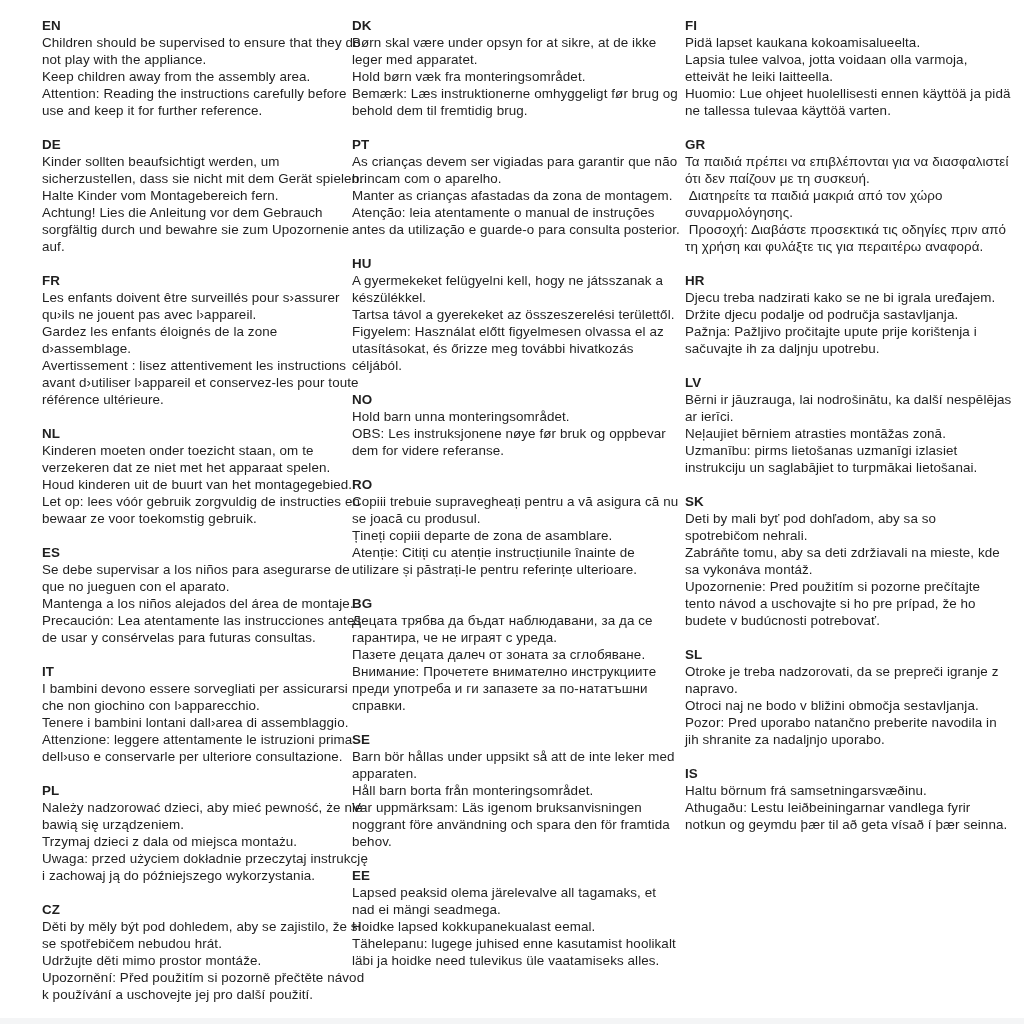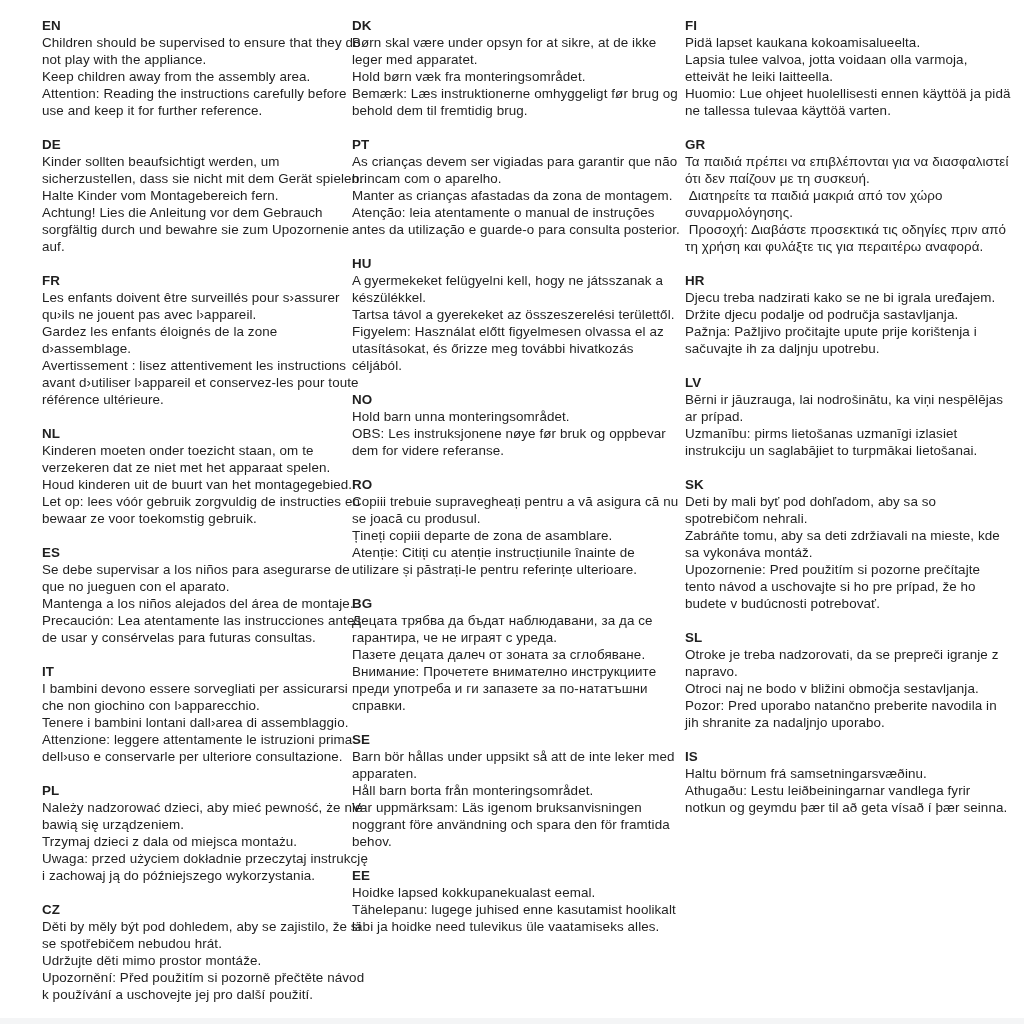--- a/index.html
+++ b/index.html
@@ -140,20 +140,21 @@
         <p class="para">Внимание: Прочетете внимателно инструкциите преди употреба и ги запазете за по-нататъшни справки.</p>
       </div>
       <div class="section">
         <div class="lang-code">SE</div>
         <p class="para">Barn bör hållas under uppsikt så att de inte leker med apparaten.</p>
         <p class="para">Håll barn borta från monteringsområdet.</p>
         <p class="para">Var uppmärksam: Läs igenom bruksanvisningen noggrant före användning och spara den för framtida behov.</p>
       </div>
       <div class="section">
         <div class="lang-code">EE</div>
+        <p class="para">Lapsed peaksid olema järelevalve all tagamaks, et nad ei mängi seadmega.</p>
         <p class="para">Hoidke lapsed kokkupanekualast eemal.</p>
         <p class="para">Tähelepanu: lugege juhised enne kasutamist hoolikalt läbi ja hoidke need tulevikus üle vaatamiseks alles.</p>
       </div>
     </div>
   <div class="col" id="col-3">
       <div class="section">
         <div class="lang-code">FI</div>
         <p class="para">Pidä lapset kaukana kokoamisalueelta.</p>
         <p class="para">Lapsia tulee valvoa, jotta voidaan olla varmoja, etteivät he leiki laitteella.</p>
         <p class="para">Huomio: Lue ohjeet huolellisesti ennen käyttöä ja pidä ne tallessa tulevaa käyttöä varten.</p>
@@ -165,21 +166,22 @@
         <p class="para"> Προσοχή: Διαβάστε προσεκτικά τις οδηγίες πριν από τη χρήση και φυλάξτε τις για περαιτέρω αναφορά.</p>
       </div>
       <div class="section">
         <div class="lang-code">HR</div>
         <p class="para">Djecu treba nadzirati kako se ne bi igrala uređajem.</p>
         <p class="para">Držite djecu podalje od područja sastavljanja.</p>
         <p class="para">Pažnja: Pažljivo pročitajte upute prije korištenja i sačuvajte ih za daljnju upotrebu.</p>
       </div>
       <div class="section">
         <div class="lang-code">LV</div>
-        <p class="para">Bērni ir jāuzrauga, lai nodrošinātu, ka viņi nespēlējas ar prípad.</p>
+        <p class="para">Bērni ir jāuzrauga, lai nodrošinātu, ka další nespēlējas ar ierīci.</p>
+        <p class="para">Neļaujiet bērniem atrasties montāžas zonā.</p>
         <p class="para">Uzmanību: pirms lietošanas uzmanīgi izlasiet instrukciju un saglabājiet to turpmākai lietošanai.</p>
       </div>
       <div class="section">
         <div class="lang-code">SK</div>
         <p class="para">Deti by mali byť pod dohľadom, aby sa so spotrebičom nehrali.</p>
         <p class="para">Zabráňte tomu, aby sa deti zdržiavali na mieste, kde sa vykonáva montáž.</p>
         <p class="para">Upozornenie: Pred použitím si pozorne prečítajte tento návod a uschovajte si ho pre prípad, že ho budete v budúcnosti potrebovať.</p>
       </div>
       <div class="section">
         <div class="lang-code">SL</div>

